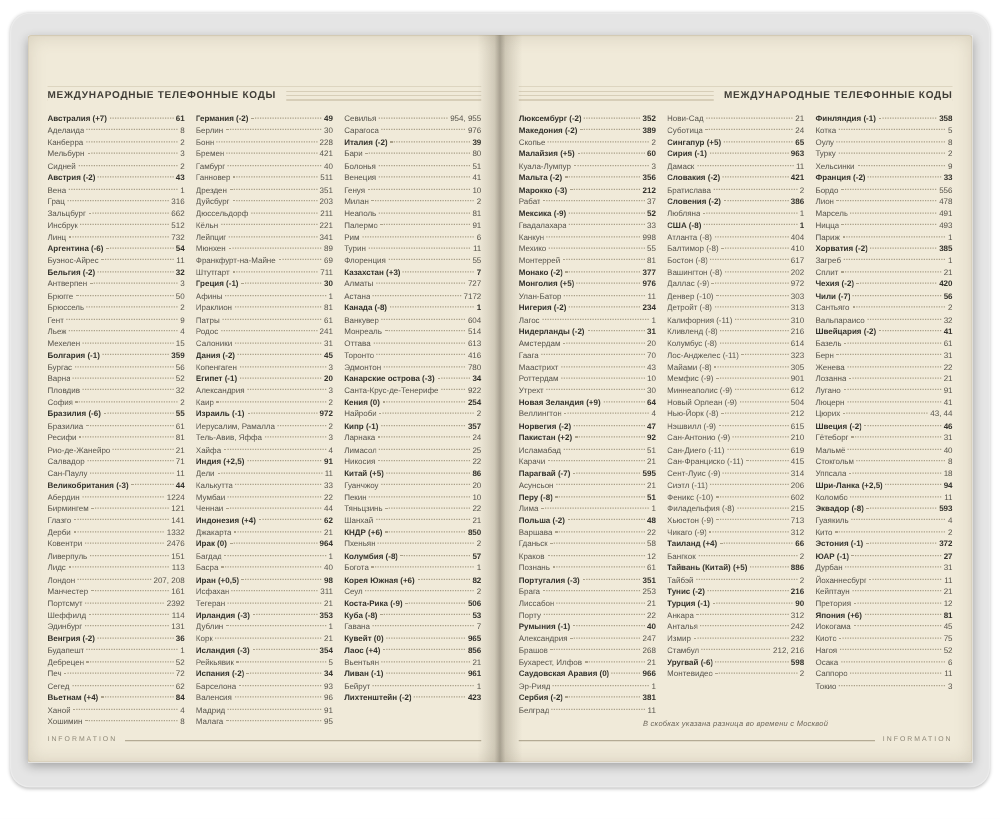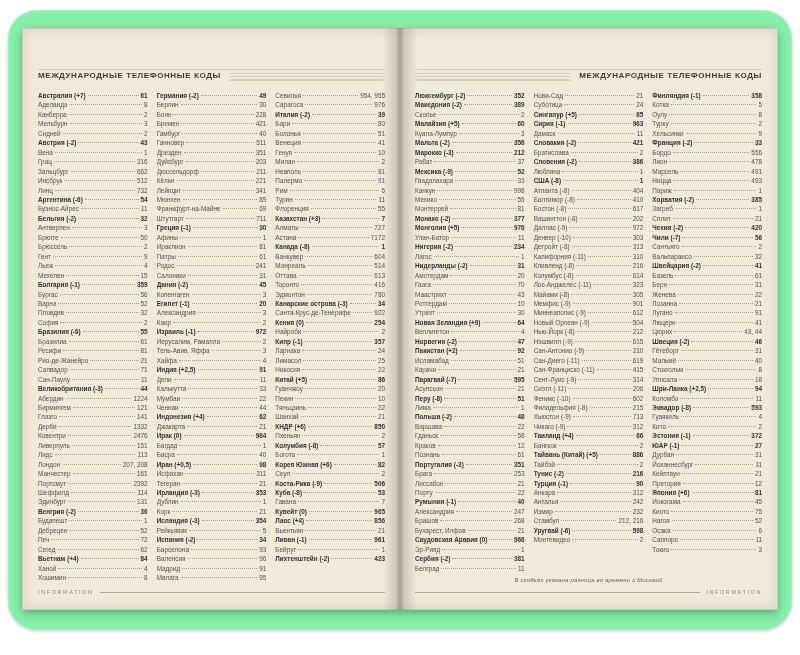--- a/index.html
+++ b/index.html
@@ -1,20 +1,20 @@
 <!DOCTYPE html>
 <html><head>
 <meta charset="utf-8">
 <style>
   html,body{margin:0;padding:0;background:#ffffff;width:800px;height:655px;overflow:hidden;}
   *{box-sizing:border-box;}
   body{font-family:"Liberation Sans","DejaVu Sans",sans-serif;}
 
   .cover{position:absolute;left:8px;top:10px;width:784px;height:620px;
-         background:#86efac;border-radius:29px;
+         background:#e5e5e5;border-radius:16px;
          box-shadow:inset 0 0 0 1px rgba(255,255,255,.25), 0 1px 3px rgba(0,0,0,.25);}
 
   .spread{position:absolute;left:14px;top:18px;width:756px;height:582px;display:flex;
           box-shadow:0 3px 8px rgba(0,0,0,.30);}
 
   .page{position:relative;flex:1 1 50%;background:#f0ead9;border:1px solid #d3cab4;
         box-shadow:inset 0 0 14px rgba(118,106,80,.20);
         padding:40px 15px 0 15px;}
   .page.left{border-radius:3px 0 0 3px;border-right:none;}
   .page.right{border-radius:0 3px 3px 0;border-left:none;}

